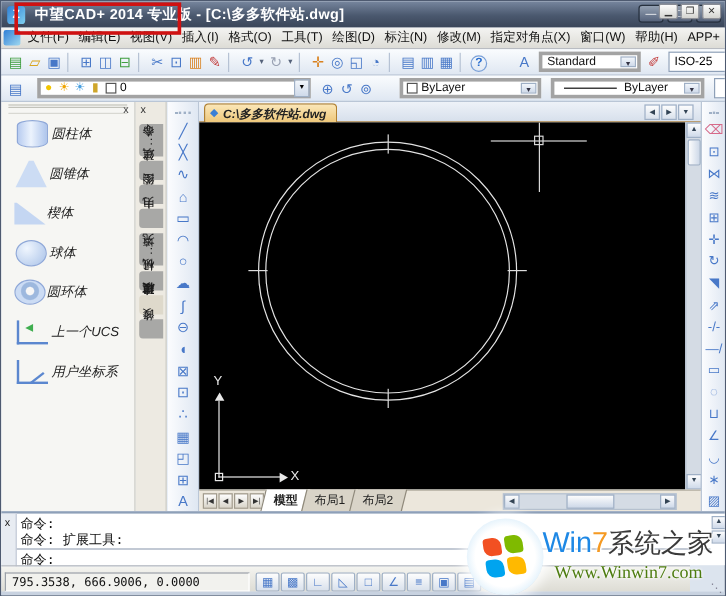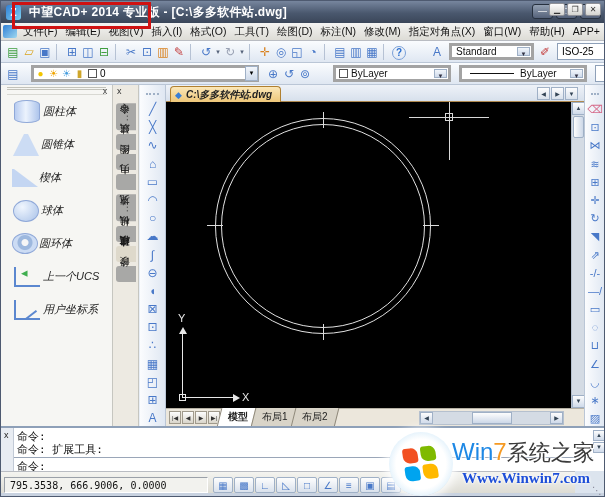--- a/index.html
+++ b/index.html
@@ -124,21 +124,21 @@
 #resize-grip{position:absolute;right:2px;bottom:0;font-size:10px;color:#889;}
 #bottom-strip{position:absolute;left:0;top:492px;width:605px;height:5px;background:#c8d2e0;}
 
 #watermark{position:absolute;left:383px;top:429px;width:222px;height:68px;z-index:100;}
 #wm-circle{position:absolute;left:5px;top:2px;width:64px;height:64px;border-radius:50%;background:radial-gradient(#ffffff 55%,#e8f4fc 70%,rgba(255,255,255,0));box-shadow:0 0 10px 4px rgba(255,255,255,.85);}
 #wm-flag{position:absolute;left:20px;top:17px;width:34px;height:34px;transform:rotate(-8deg);display:grid;grid-template-columns:15px 15px;grid-template-rows:15px 15px;gap:3px;}
 #wm-flag i{border-radius:3px 7px 3px 7px;display:block;}
 .fl-red{background:#f25022}.fl-green{background:#7fba00}.fl-blue{background:#00a4ef}.fl-yellow{background:#ffb900}
 #wm-title{position:absolute;left:68px;top:8px;font-size:24px;font-weight:normal;white-space:nowrap;text-shadow:0 0 3px #fff,0 0 3px #fff,1px 1px 0 #fff;}
 #wm-title .w{color:#1e88e5;}#wm-title .s7{color:#f59a23;}#wm-title .r{color:#3a3a3a;font-size:22px;}
-#wm-url{position:absolute;left:78px;top:40px;font-family:"Liberation Serif","DejaVu Serif",serif;font-size:15px;font-weight:bold;color:#1d4ed8;white-space:nowrap;text-shadow:0 0 3px #fff,0 0 3px #fff;}
+#wm-url{position:absolute;left:78px;top:40px;font-family:"Liberation Serif","DejaVu Serif",serif;font-size:15px;font-weight:normal;color:#4d7c0f;white-space:nowrap;text-shadow:0 0 3px #fff,0 0 3px #fff;}
 </style>
 </head>
 <body>
 
 <div id="win">
 
   <div id="titlebar">
     <div id="app-icon">Z</div>
     <div id="title-text"><span>中望CAD+ 2014 专业版 - </span><span>[C:\多多软件站.dwg]</span></div>
     <div class="win-btns">

